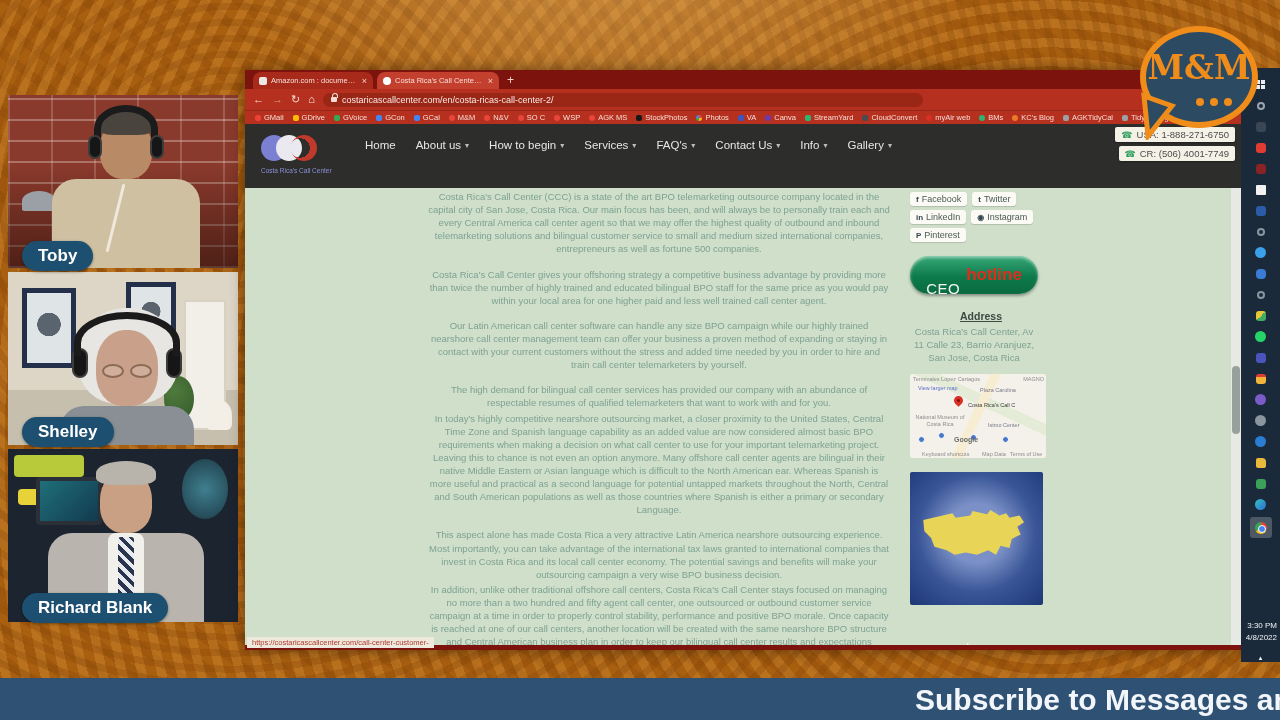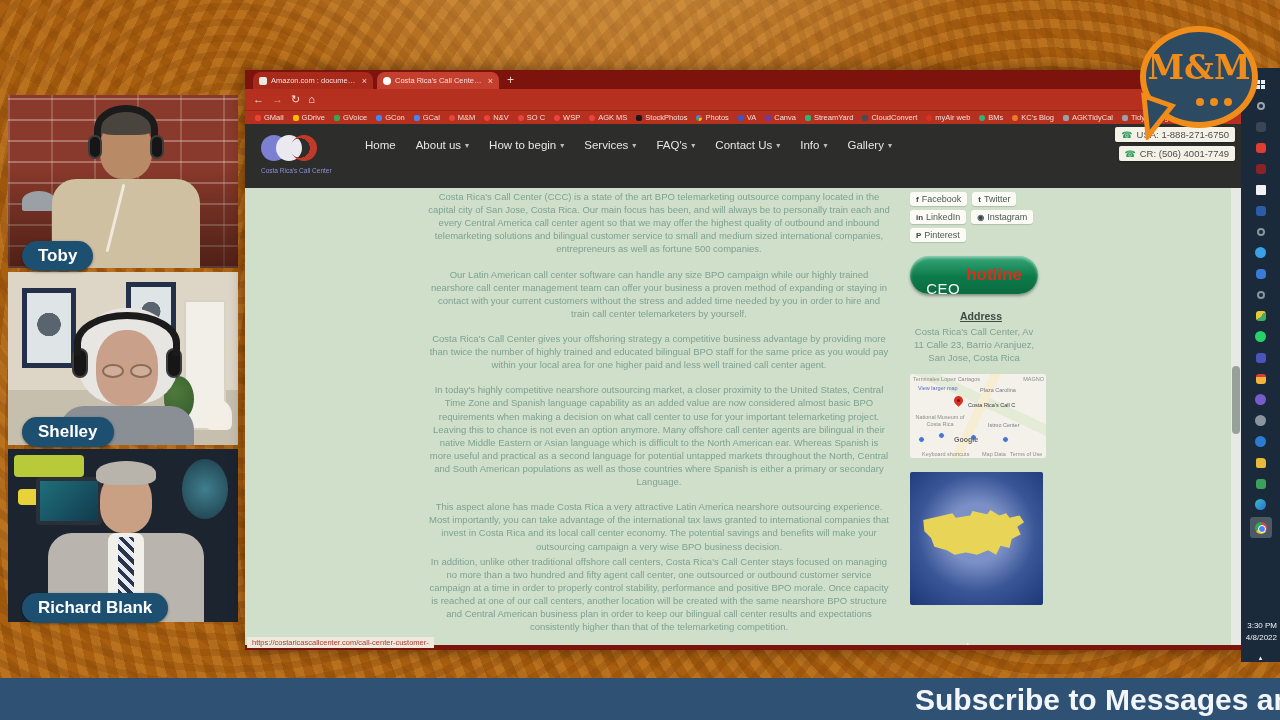--- a/index.html
+++ b/index.html
@@ -189,20 +189,24 @@
         <span class="x">×</span>
       </div>
       <div class="newtab">+</div>
     </div>
 
     <div class="toolbar">
       <span class="navg">←</span>
       <span class="navg" style="opacity:.55">→</span>
       <span class="navg">↻</span>
       <span class="navg">⌂</span>
+      <div class="urlbar">
+        <span class="lockic"></span>
+        <span>costaricascallcenter.com/en/costa-ricas-call-center-2/</span>
+      </div>
       <div class="tbright">
         <span class="navg">⇧</span>
         <span class="navg">☆</span>
         <span class="extic"></span>
         <span class="palette"></span>
         <span class="avatarc"></span>
       </div>
     </div>
 
     <div class="bmbar">
@@ -340,22 +344,23 @@
         </span>
       <span class="phonepill">
           <span class="phoneic">☎</span>
           <span>CR: (506) 4001-7749</span>
         </span>
     </div>
 
     <div class="content">
       <div class="maintext">
         <p>Costa Rica's Call Center (CCC) is a state of the art BPO telemarketing outsource company located in the capital city of San Jose, Costa Rica. Our main focus has been, and will always be to personally train each and every Central America call center agent so that we may offer the highest quality of outbound and inbound telemarketing solutions and bilingual customer service to small and medium sized international companies, entrepreneurs as well as fortune 500 companies.</p>
+        <p>Costa Rica's Call Center gives your offshoring strategy a competitive business advantage by providing more than twice the number of highly trained and educated bilingual BPO staff for the same price as you would pay within your local area for one higher paid and less well trained call center agent.</p>
         <p>Our Latin American call center software can handle any size BPO campaign while our highly trained nearshore call center management team can offer your business a proven method of expanding or staying in contact with your current customers without the stress and added time needed by you in order to hire and train call center telemarketers by yourself.</p>
-        <p>Costa Rica's Call Center gives your offshoring strategy a competitive business advantage by providing more than twice the number of highly trained and educated bilingual BPO staff for the same price as you would pay within your local area for one higher paid and less well trained call center agent.</p>
+        <p class="tight">The high demand for bilingual call center services has provided our company with an abundance of respectable resumes of qualified telemarketers that want to work with and for you.</p>
         <p>In today's highly competitive nearshore outsourcing market, a closer proximity to the United States, Central Time Zone and Spanish language capability as an added value are now considered almost basic BPO requirements when making a decision on what call center to use for your important telemarketing project. Leaving this to chance is not even an option anymore. Many offshore call center agents are bilingual in their native Middle Eastern or Asian language which is difficult to the North American ear. Whereas Spanish is more useful and practical as a second language for potential untapped markets throughout the North, Central and South American populations as well as those countries where Spanish is either a primary or secondary Language.</p>
         <p class="tight">This aspect alone has made Costa Rica a very attractive Latin America nearshore outsourcing experience. Most importantly, you can take advantage of the international tax laws granted to international companies that invest in Costa Rica and its local call center economy. The potential savings and benefits will make your outsourcing campaign a very wise BPO business decision.</p>
         <p>In addition, unlike other traditional offshore call centers, Costa Rica's Call Center stays focused on managing no more than a two hundred and fifty agent call center, one outsourced or outbound customer service campaign at a time in order to properly control stability, performance and positive BPO morale. Once capacity is reached at one of our call centers, another location will be created with the same nearshore BPO structure and Central American business plan in order to keep our bilingual call center results and expectations consistently higher than that of the telemarketing competition.</p>
       </div>
 
       <div class="sidebar">
         <div class="socrow">
           <span class="socbtn">
               <span class="soc-ic">f</span>
               <span>Facebook</span>

